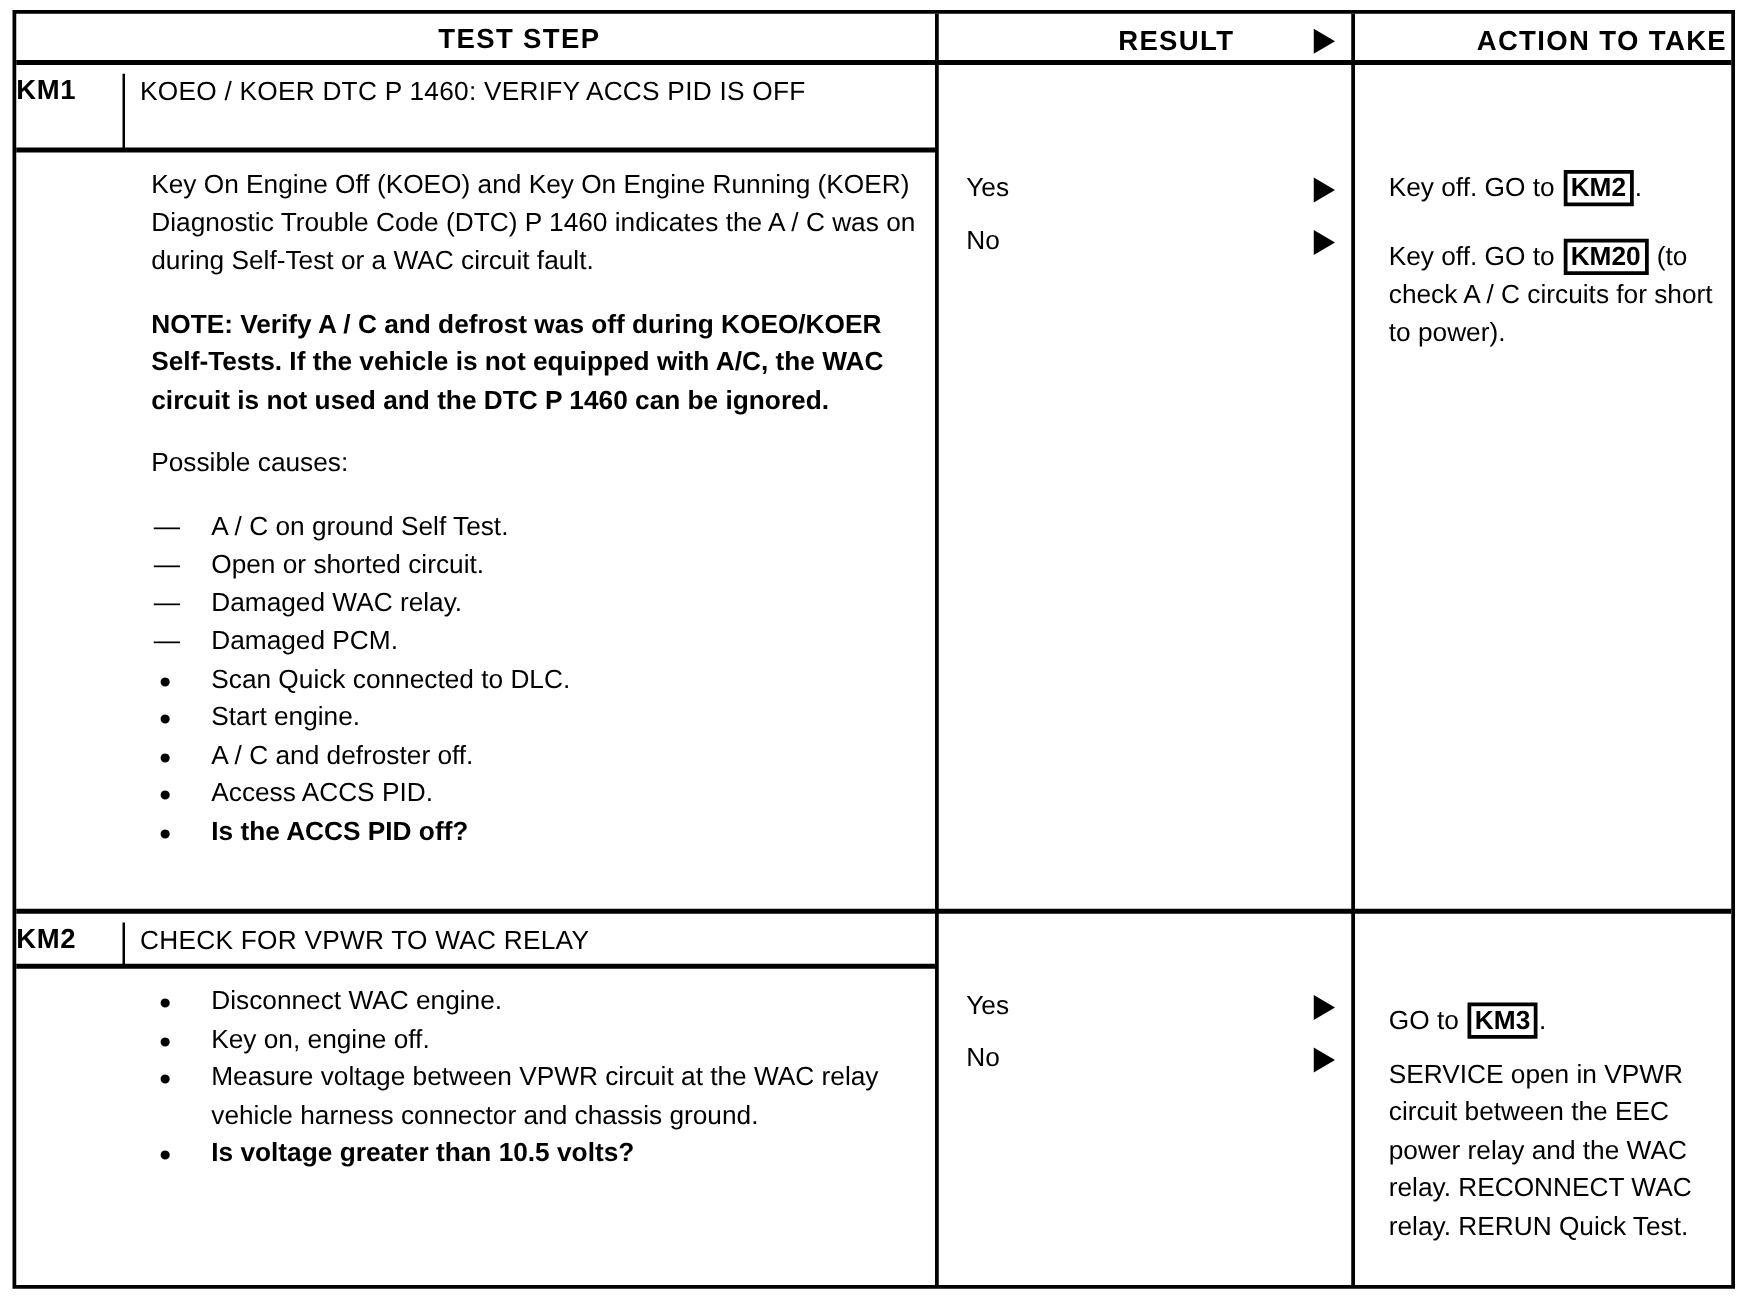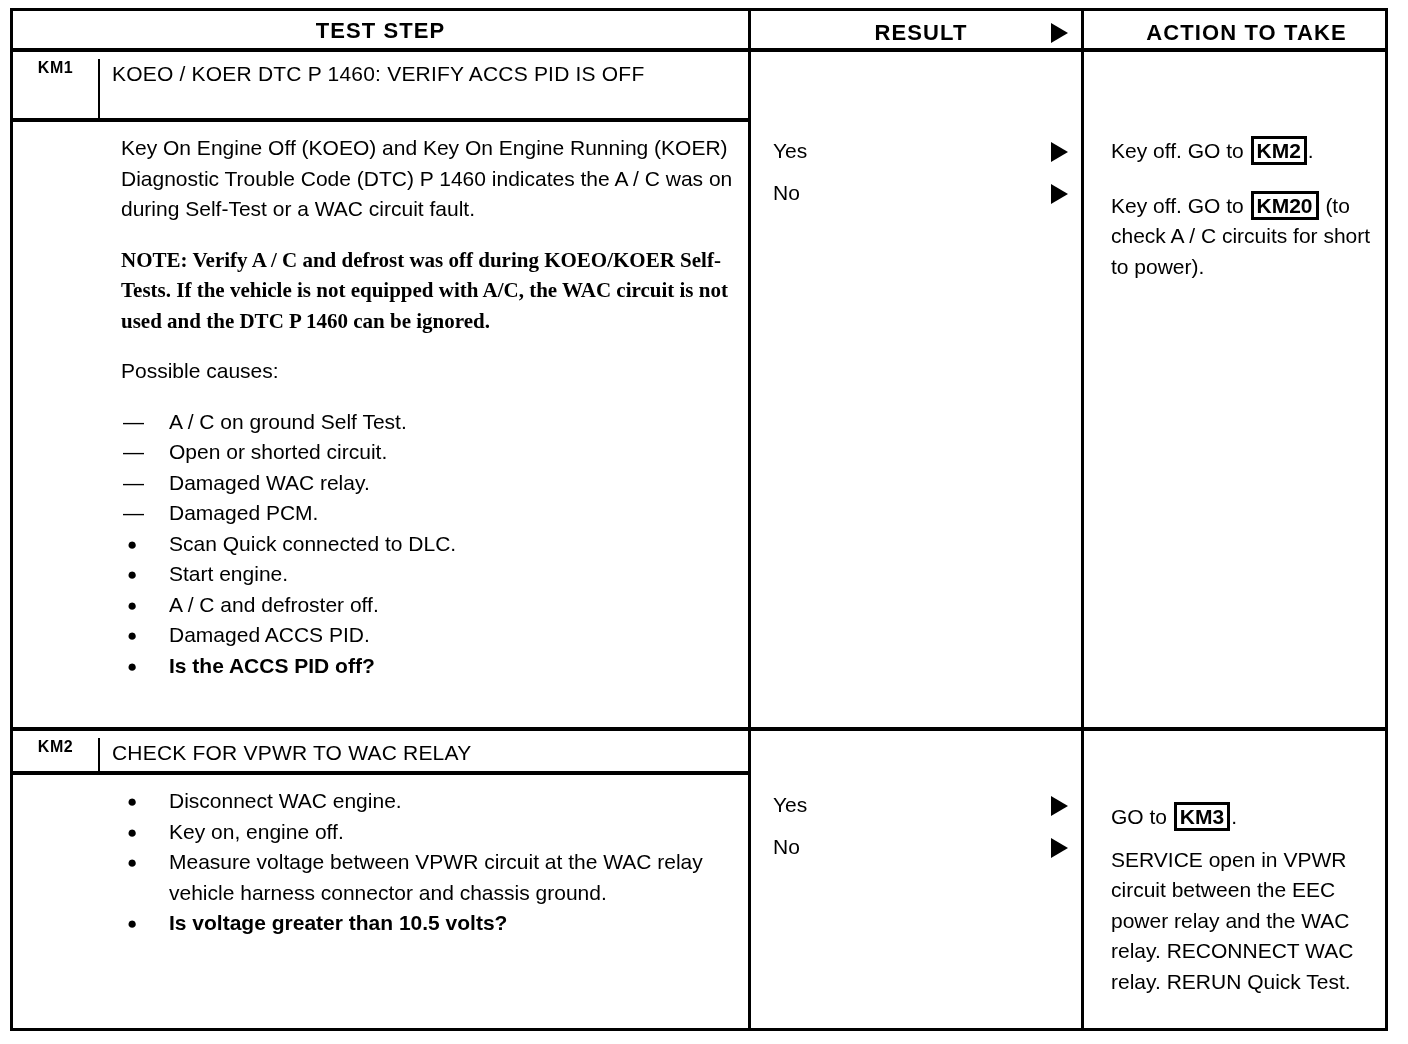--- a/index.html
+++ b/index.html
@@ -30,50 +30,50 @@
 
   
   .hrule{position:absolute;left:0;right:0;background:#000;}
 
   
   .colhead{position:absolute;left:0;top:0;height:37px;width:100%;}
   .colhead .lbl{
     position:absolute;top:7px;
     font-weight:bold;font-size:22px;letter-spacing:1.1px;
     text-align:center;
+    padding-left:35px;
   }
   .lbl.test{left:0;width:735px;}
-  .lbl.result{left:735px;width:346px;}
+  .lbl.result{left:720px;width:346px;}
   .lbl.action{left:1068px;width:331px;}
 
   .headtri{
     position:absolute;left:1038px;top:12px;
     width:0;height:0;
     border-left:17px solid #000;
     border-top:10px solid transparent;
     border-bottom:10px solid transparent;
   }
 
   
   .steptitle{position:absolute;left:0;width:735px;}
   .steptitle .km{
     position:absolute;left:0;top:0;width:85px;
-    text-align:center;
-    font-weight:bold;font-size:16px;letter-spacing:0.5px;
+    font-weight:bold;font-size:22px;letter-spacing:0.5px;
   }
   .steptitle .kmdiv{position:absolute;left:85px;top:0;bottom:0;width:2px;background:#000;}
   .steptitle .ttl{
     position:absolute;left:99px;right:4px;top:0;
     font-size:21px;line-height:30px;letter-spacing:0.2px;
   }
 
   
   .body{position:absolute;left:108px;width:630px;font-size:21px;line-height:30.5px;}
   .body p{margin:0 0 20px 0;}
-  .body .b{font-weight:bold;font-family:Liberation Serif, serif;}
+  .body .b{font-weight:bold;}
 
   ul.dash,ul.dot{list-style:none;margin:0;padding:0;}
   ul.dash li,ul.dot li{position:relative;padding-left:48px;margin:0;line-height:30.5px;}
   ul.dash li .mk{position:absolute;left:2px;top:0;font-weight:normal;}
   ul.dot li .mk{position:absolute;left:6px;top:0;font-size:17px;line-height:31px;}
   li.bold{font-weight:bold;}
 
   
   .result{position:absolute;left:760px;width:290px;font-size:21px;line-height:30px;}
   .restri{
@@ -127,21 +127,21 @@
       <ul class="dash">
         <li><span class="mk">—</span><span>A / C on ground Self Test.</span></li>
         <li><span class="mk">—</span><span>Open or shorted circuit.</span></li>
         <li><span class="mk">—</span><span>Damaged WAC relay.</span></li>
         <li><span class="mk">—</span><span>Damaged PCM.</span></li>
       </ul>
       <ul class="dot">
         <li><span class="mk">●</span><span>Scan Quick connected to DLC.</span></li>
         <li><span class="mk">●</span><span>Start engine.</span></li>
         <li><span class="mk">●</span><span>A / C and defroster off.</span></li>
-        <li><span class="mk">●</span><span>Damaged ACCS PID.</span></li>
+        <li><span class="mk">●</span><span>Access ACCS PID.</span></li>
         <li class="bold"><span class="mk">●</span><span>Is the ACCS PID off?</span></li>
       </ul>
     </div>
 
     <div class="result" style="top:125px;">
       <div style="height:42px;">Yes</div>
       <div>No</div>
     </div>
     <div class="restri" style="left:1038px;top:131px;"></div>
     <div class="restri" style="left:1038px;top:173px;"></div>

